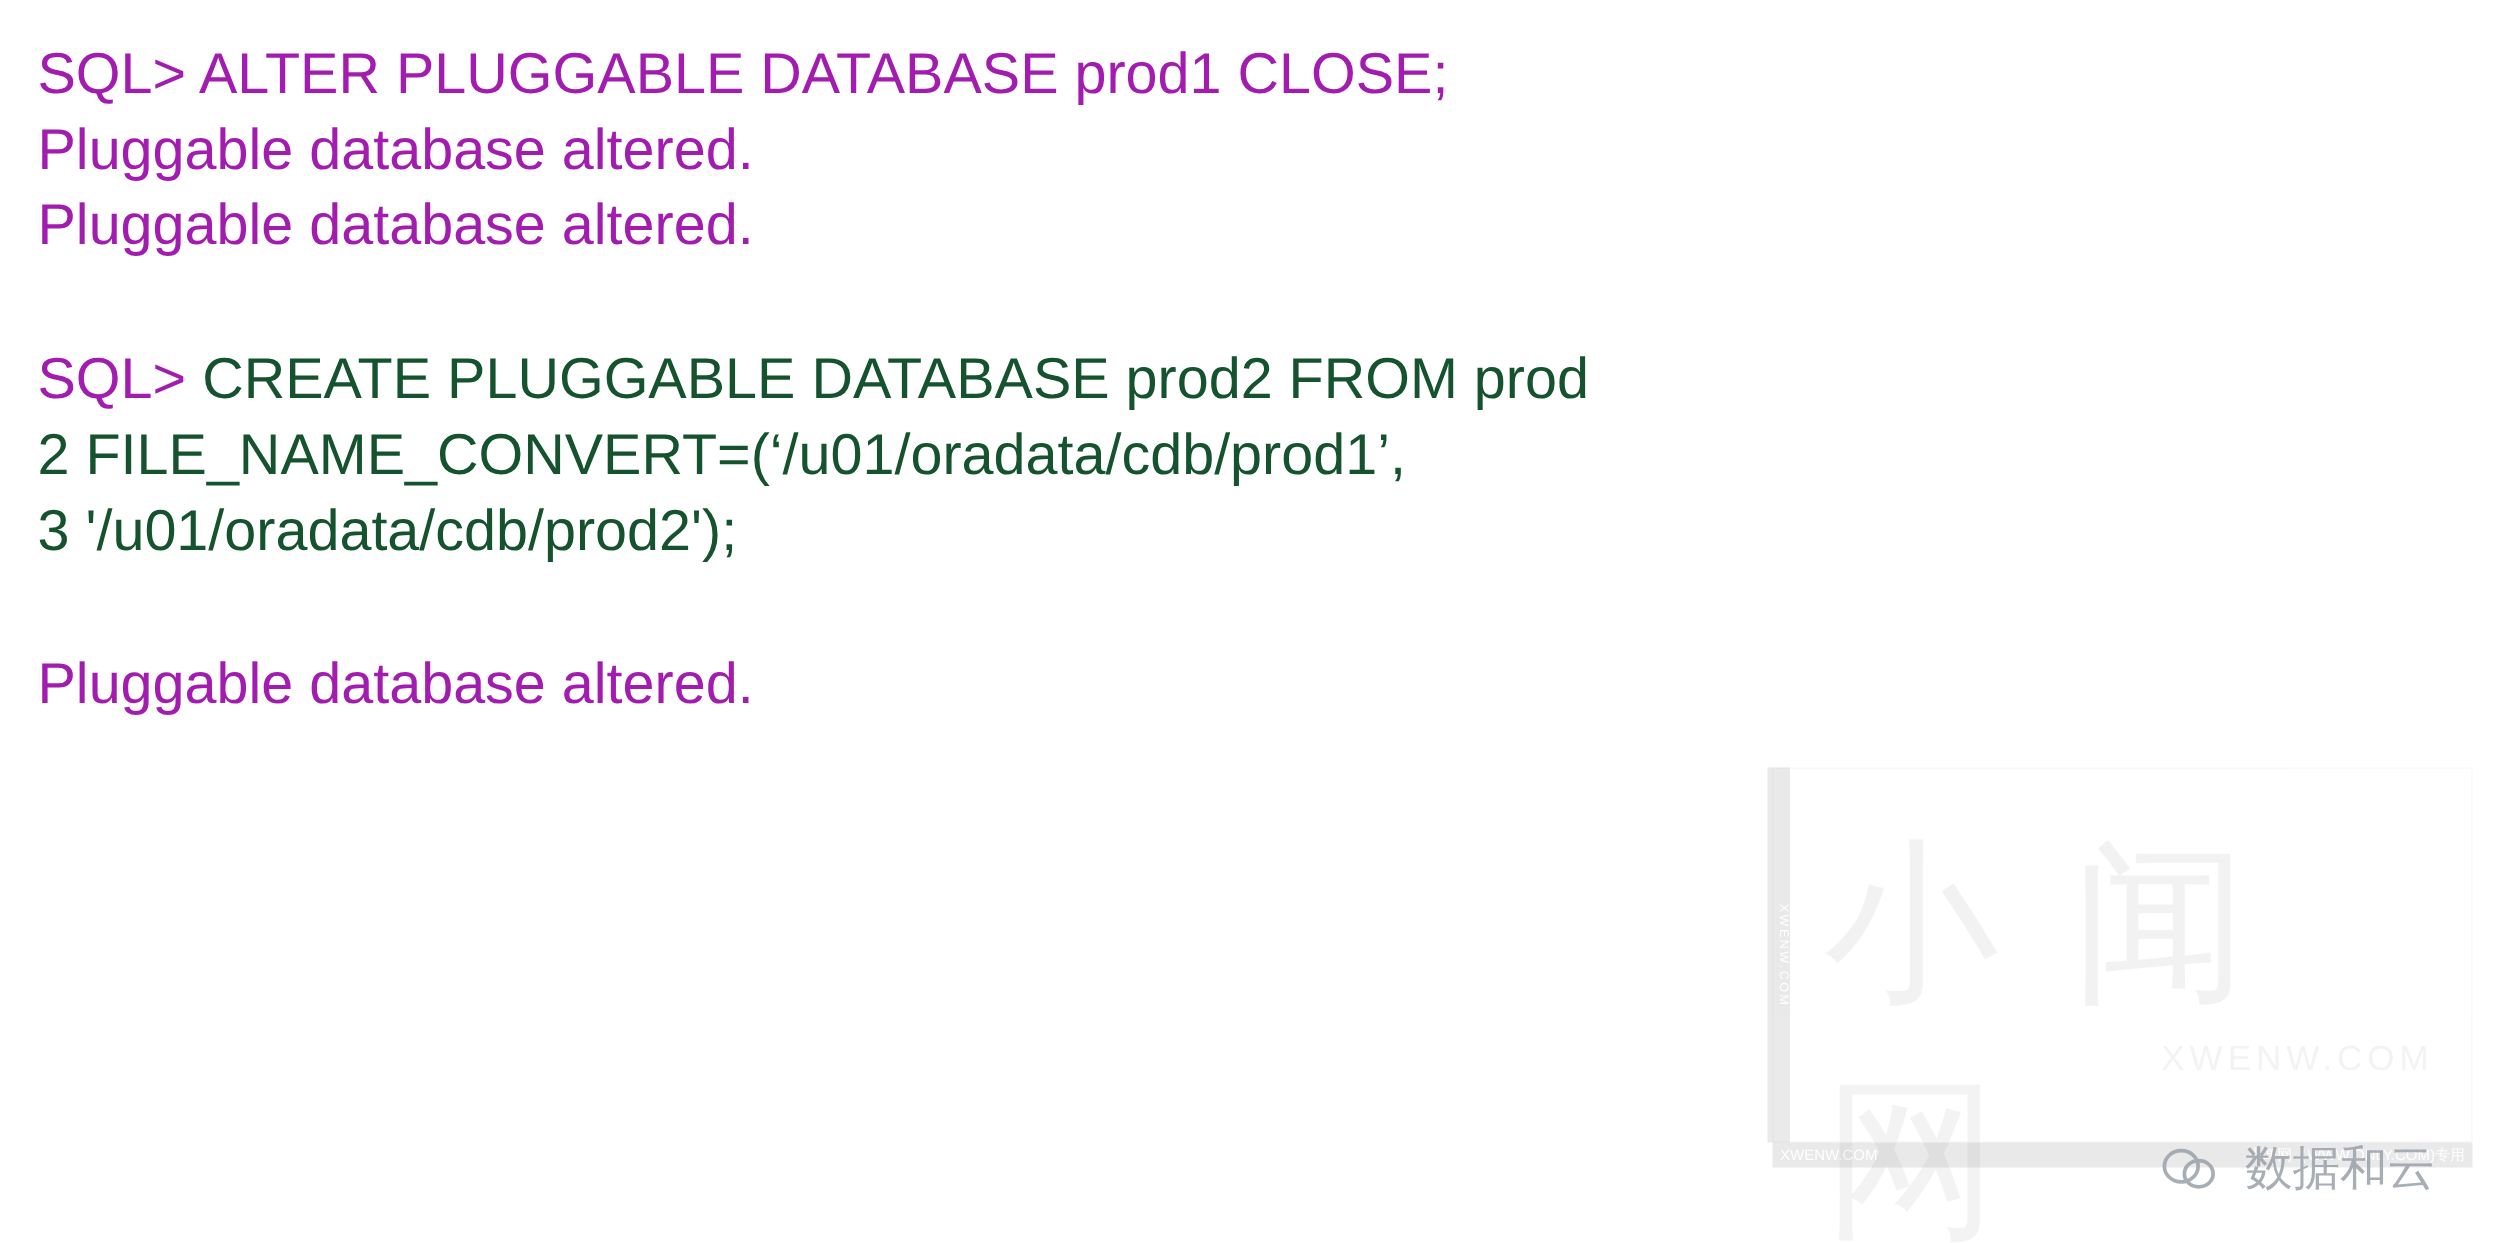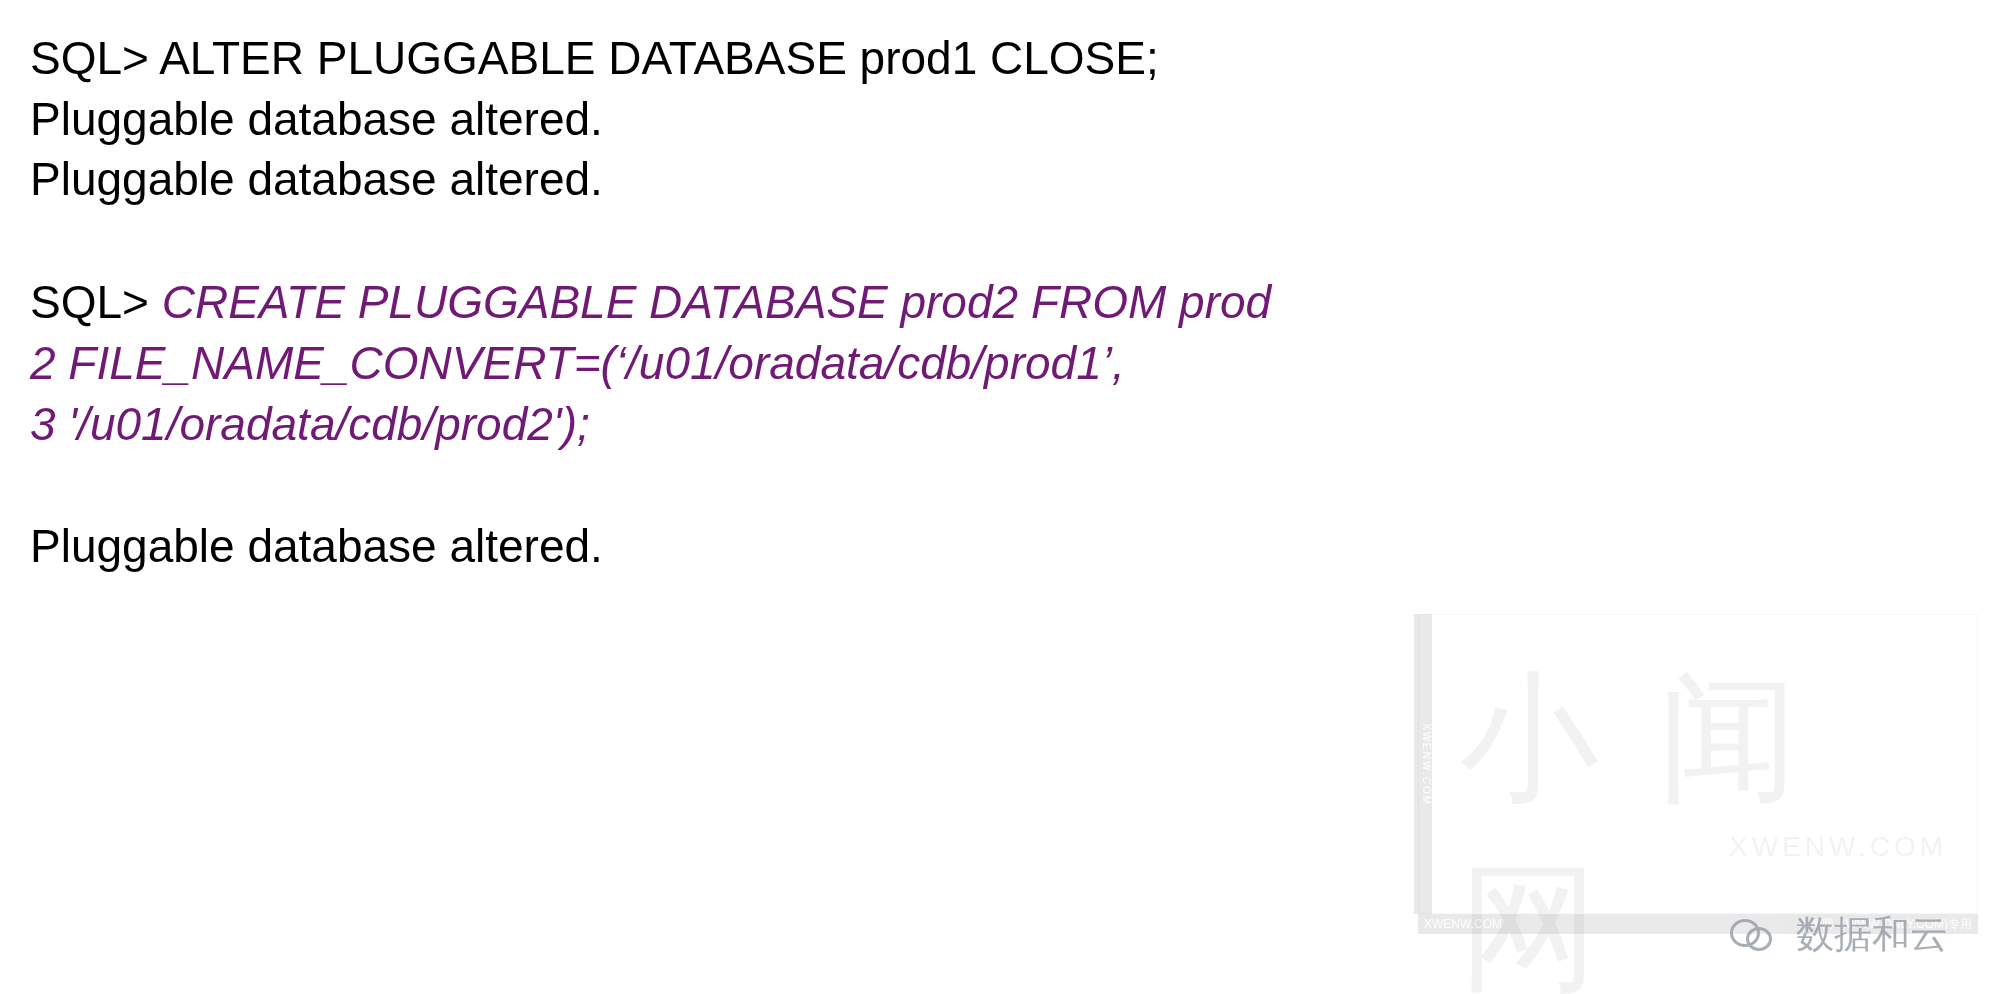--- a/index.html
+++ b/index.html
@@ -1,19 +1,19 @@
 <!DOCTYPE html>
 <html><head>
 <meta charset="utf-8">
 <style>
   * { margin: 0; padding: 0; box-sizing: border-box; }
   html, body { width: 2008px; height: 994px; background: #ffffff; font-family: Arial, Helvetica, sans-serif; position: relative; }
   .content { padding: 28px 30px 0 30px; font-size: 46px; line-height: 1.32; color: #888888; }
-  .gray  { color: #000000; }
-  .red   { color: #701a75; font-style: italic; }
+  .gray  { color: #a21caf; }
+  .red   { color: #14532d; }
   .blank { height: 62px; }
   .bottom-right {
     position: absolute;
     bottom: 34px;
     right: 60px;
     font-size: 38px;
     color: #9aa1aa;
     font-weight: 500;
     display: flex;
     align-items: center;

